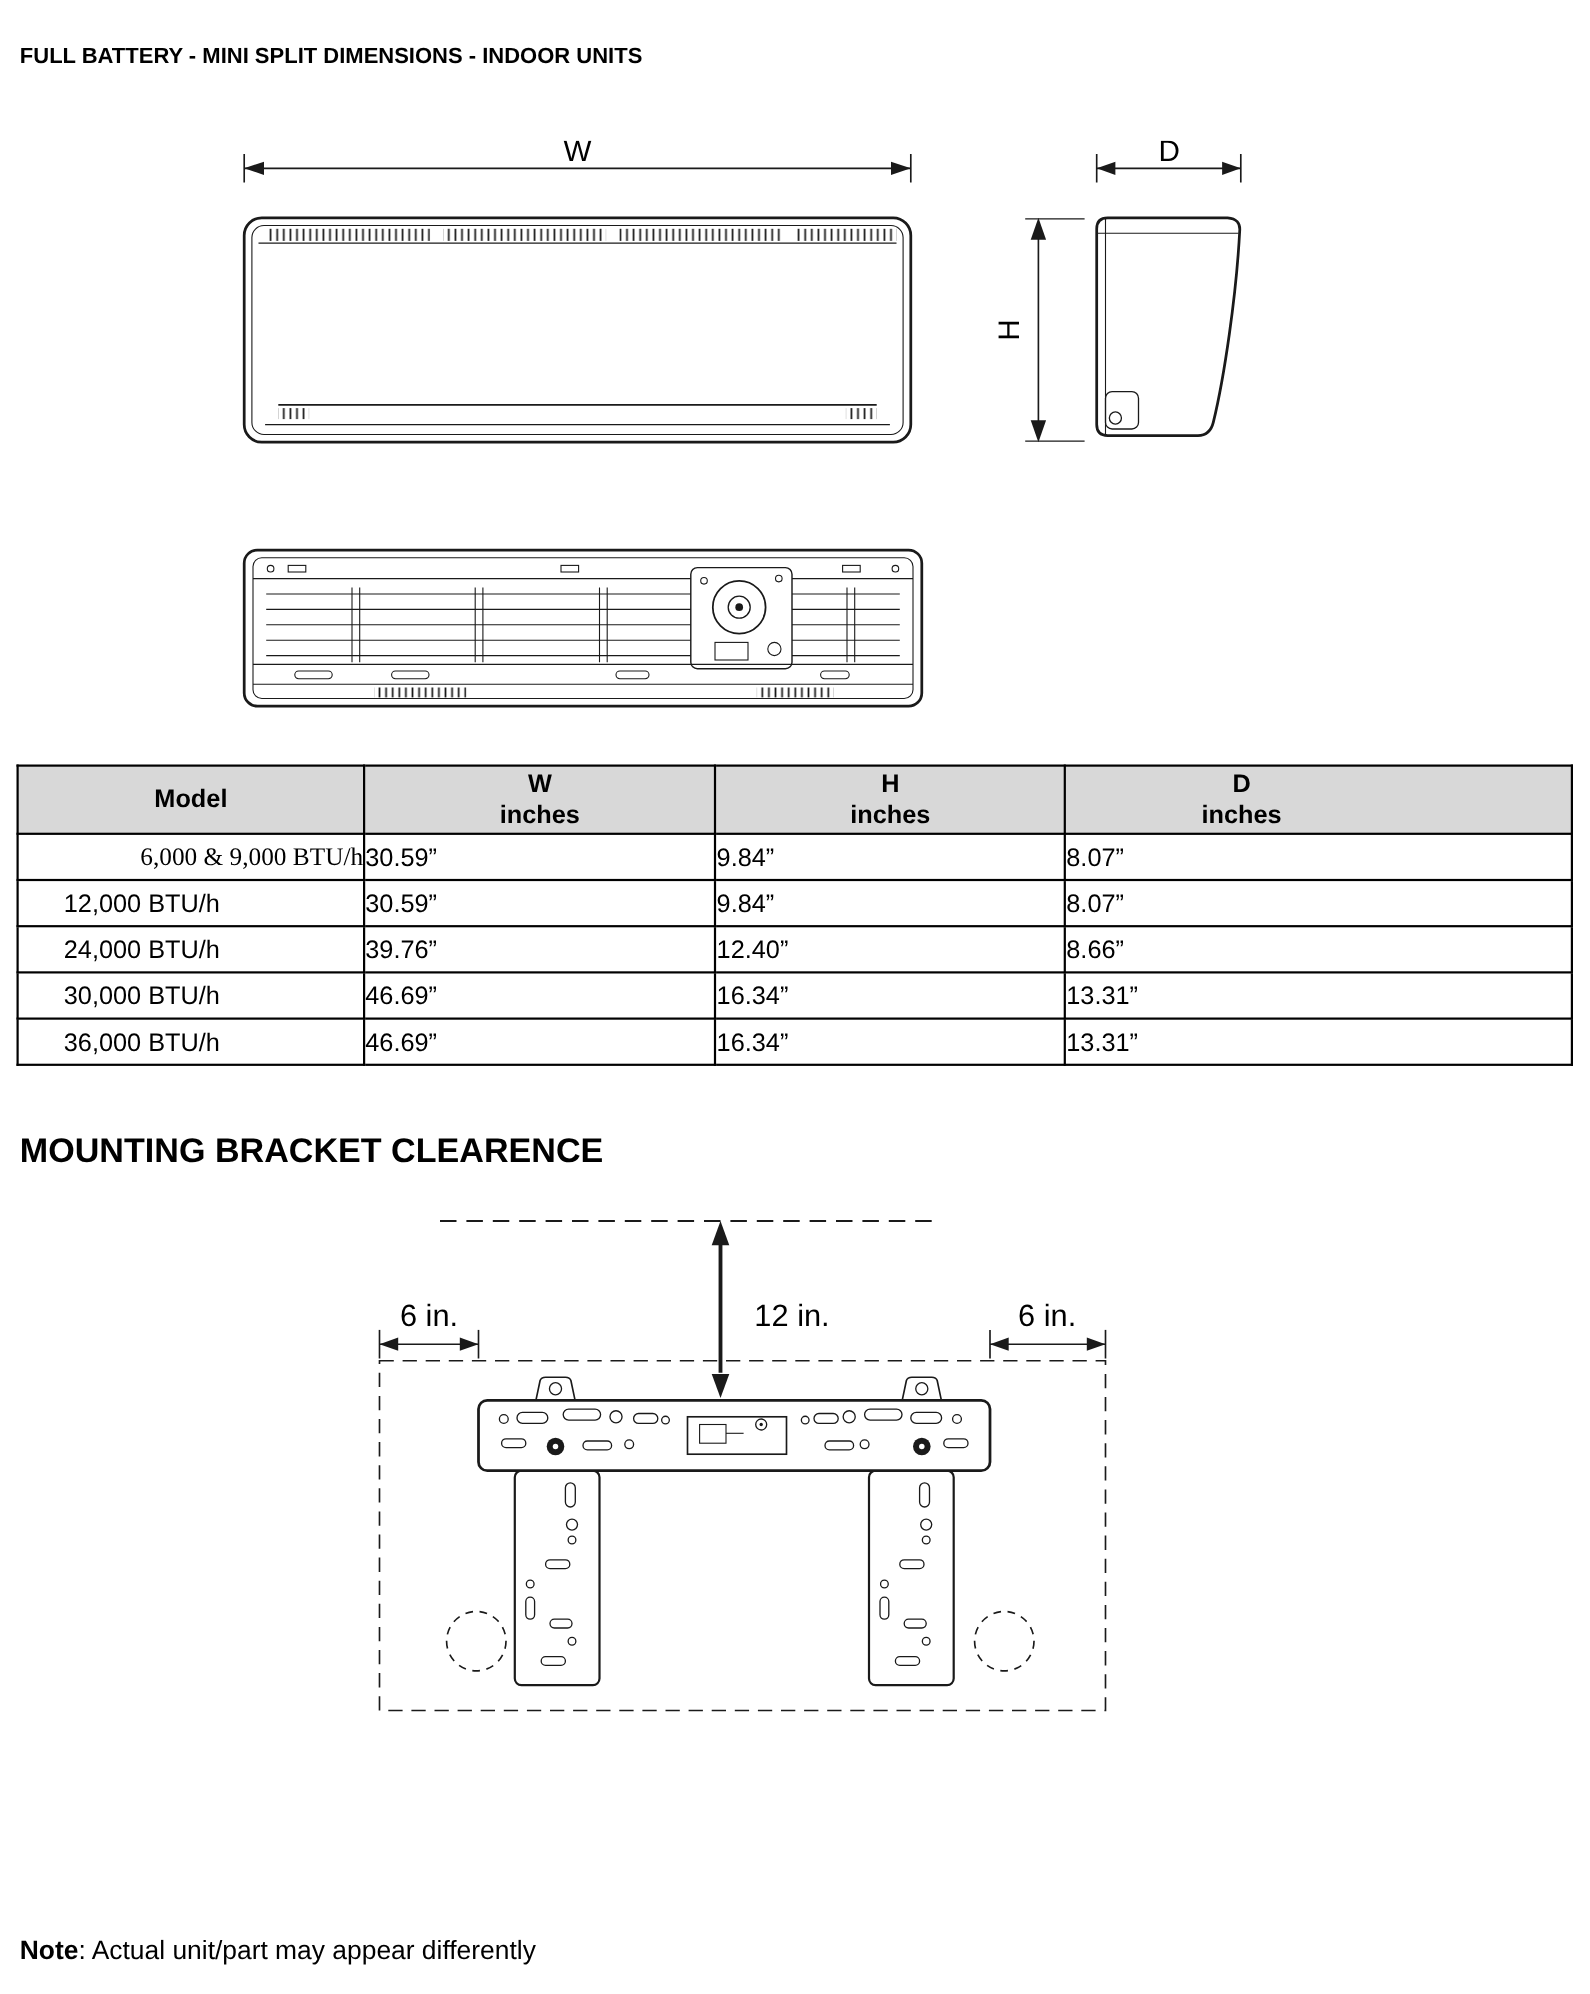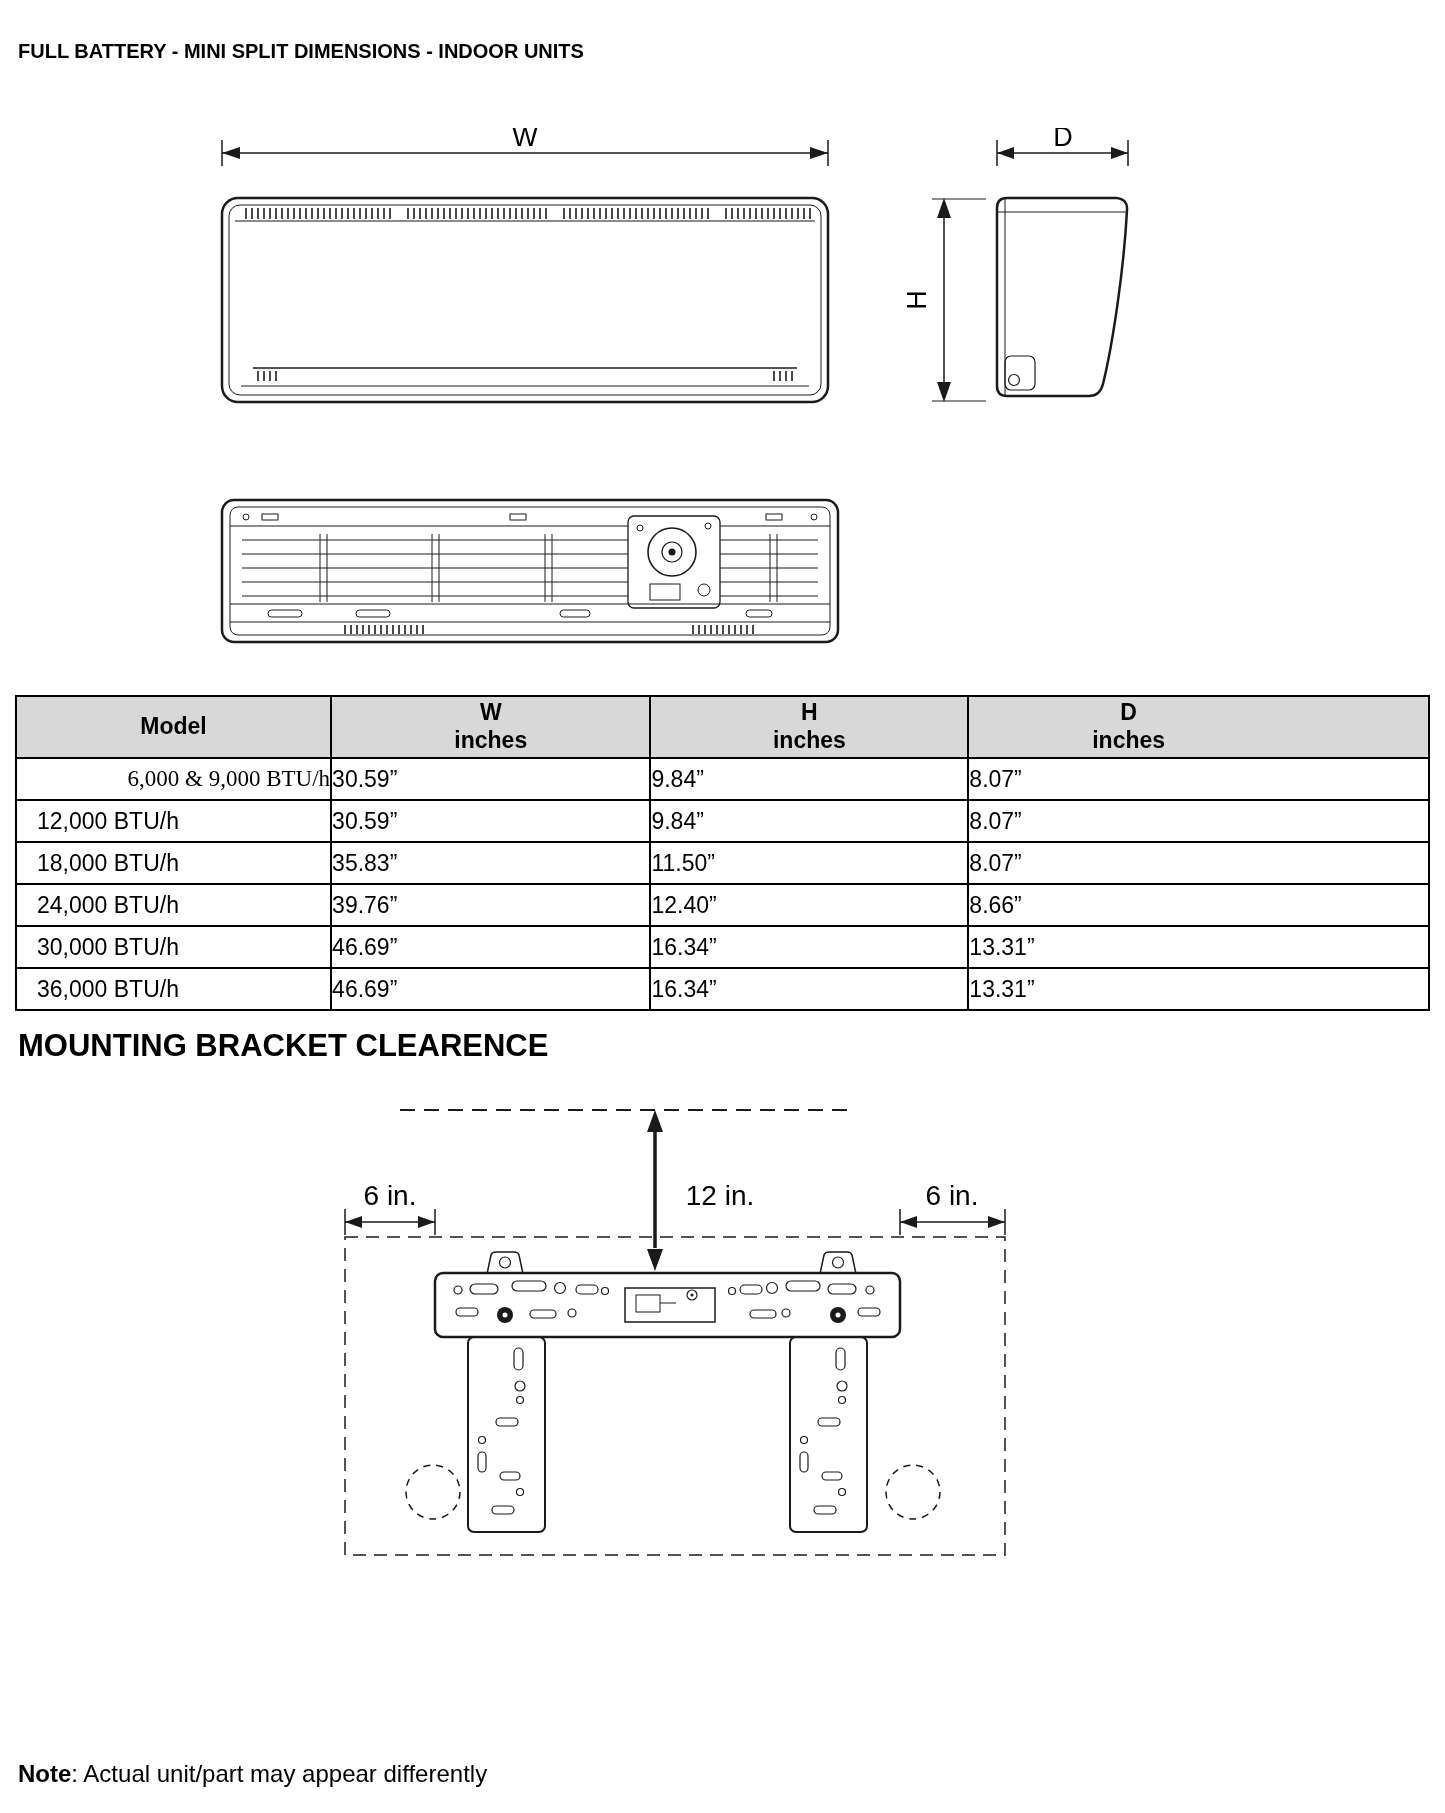--- a/index.html
+++ b/index.html
@@ -14,21 +14,21 @@
   .side-svg   { position:absolute; left:880px; top:128px; }
   .back-svg   { position:absolute; left:210px; top:492px; }
   .bracket-svg{ position:absolute; left:320px; top:1088px; }
 
   svg text { font-family:"Liberation Sans","DejaVu Sans",sans-serif; fill:#000; }
 
   .dim-table { position:absolute; left:15px; top:695px; width:1415px; border-collapse:collapse; font-size:23px; table-layout:fixed; }
   .dim-table th, .dim-table td { border:2px solid #000; }
   .dim-table thead th { background:#d8d8d8; font-weight:bold; height:62px; text-align:center; line-height:1.2; vertical-align:middle; }
   .dim-table tbody td { height:42px; text-align:left; vertical-align:middle; }
-  .dim-table td.model { text-align:left; padding-left:20px; }
+  .dim-table td.model { text-align:left; padding-left:41px; }
   .dim-table tr.first td.model { text-align:right; padding-left:0;font-family:Liberation Serif, serif; }
   .dim-table .col-d { padding-right:140px; }
 
   .note { position:absolute; left:18px; top:1760px; font-size:24px; }
 </style>
 </head>
 <body>
 
 <div class="page">
 
@@ -171,26 +171,20 @@
         <td>9.84”</td>
         <td class="col-d">8.07”</td>
       </tr>
       <tr>
         <td class="model">12,000 BTU/h</td>
         <td>30.59”</td>
         <td>9.84”</td>
         <td class="col-d">8.07”</td>
       </tr>
       <tr>
-        <td class="model">18,000 BTU/h</td>
-        <td>35.83”</td>
-        <td>11.50”</td>
-        <td class="col-d">8.07”</td>
-      </tr>
-      <tr>
         <td class="model">24,000 BTU/h</td>
         <td>39.76”</td>
         <td>12.40”</td>
         <td class="col-d">8.66”</td>
       </tr>
       <tr>
         <td class="model">30,000 BTU/h</td>
         <td>46.69”</td>
         <td>16.34”</td>
         <td class="col-d">13.31”</td>

